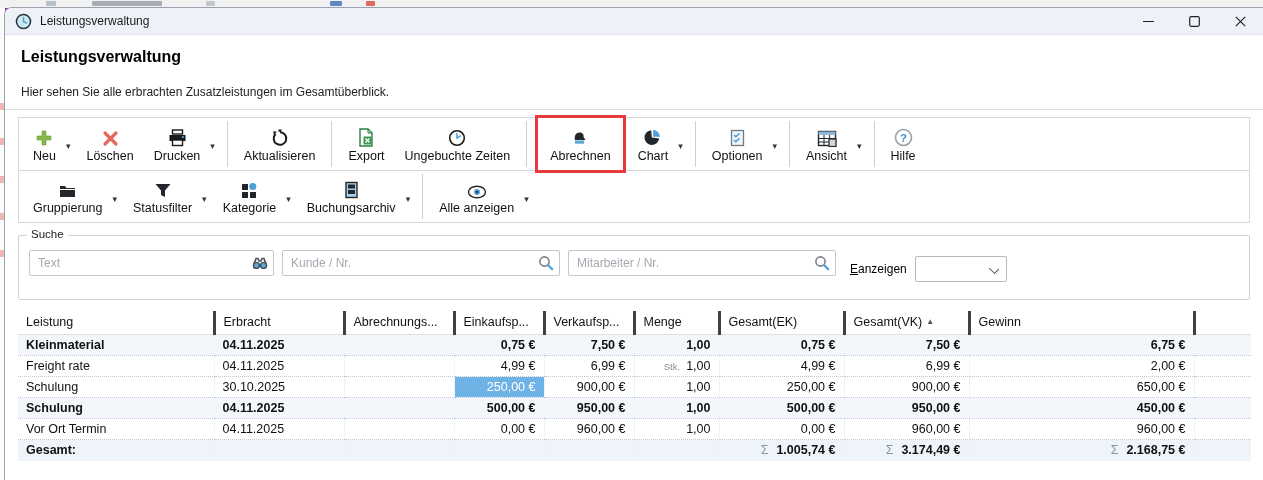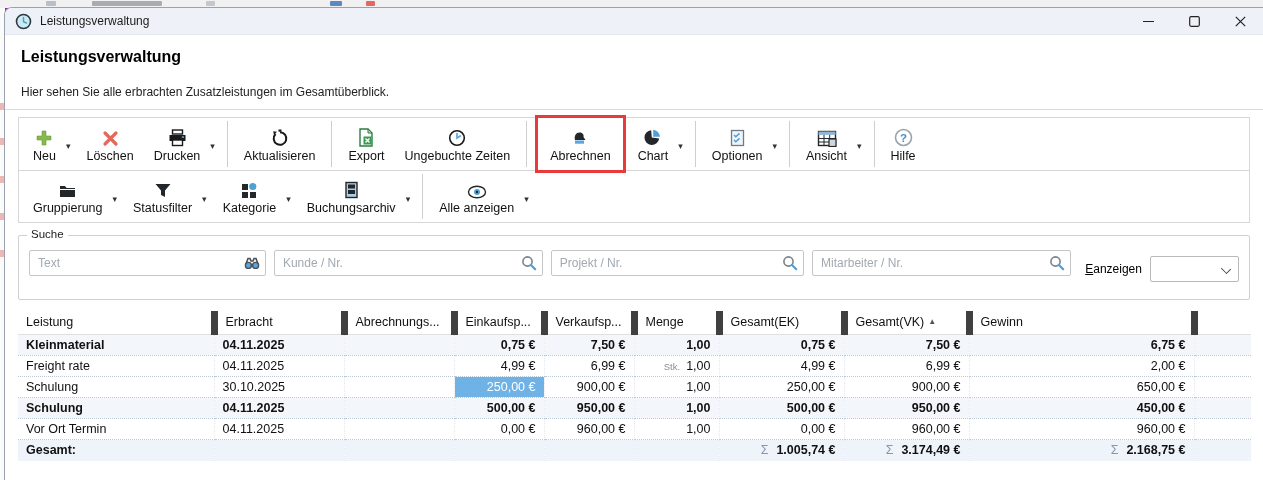--- a/index.html
+++ b/index.html
@@ -61,21 +61,21 @@
   .erbracht-lbl .accel { text-decoration:underline; }
   .combo { width:92px; height:26px; border:1px solid #b9b9b9; border-radius:2px; background:#fff;
     position:relative; }
   .combo .chev { position:absolute; right:8px; top:8px; width:8px; height:8px;
     border-right:1.5px solid #444; border-bottom:1.5px solid #444; transform:rotate(45deg) scale(1,.8); }
 
   
   .grid-wrap { margin:11px 13px 0 13px; }
   table.grid { border-collapse:collapse; table-layout:fixed; width:1233px; font-size:12.5px; color:#111; }
   table.grid th { font-weight:normal; text-align:left; padding:4px 8px 5px 8px;
-    border-bottom:1px solid #e0e0e0; border-right:7px solid #404040; white-space:nowrap;
+    border-bottom:1px solid #e0e0e0; border-right:3px solid #404040; white-space:nowrap;
     overflow:hidden; background:#fff; }
   table.grid td { padding:3px 8px; border-bottom:1px dotted #bcc8d6; border-right:1px dotted #e1e7ef;
     white-space:nowrap; overflow:hidden; height:21px; }
   table.grid th:last-child, table.grid td:last-child { border-right:none; }
   .ar { text-align:right; }
   tr.stripe td { background:#f3f7fc;font-weight:bold; }
   td.sel-cell { background:#6fb2e5; color:#ffffff; }
   .unit { font-size:9.5px; color:#8d8d8d; margin-right:6px; }
   .sort-arrow { font-size:8px; color:#555; margin-left:4px; vertical-align:2px; }
   tr.total-row td { background:#eff4fa; border-bottom:none; font-weight:bold; }
@@ -374,29 +374,20 @@
       <div class="s-field f-kunde">
         <input type="text" placeholder="Kunde / Nr." style="">
         <span class="s-ico">
           <svg width="16" height="16" viewBox="0 0 16 16">
               <circle cx="6.5" cy="6.5" r="4.6" fill="none" stroke="#7b828a" stroke-width="1.6"></circle>
               <line x1="10" y1="10" x2="14.2" y2="14.2" stroke="#4f9fd8" stroke-width="2.2" stroke-linecap="round"></line>
             </svg>
         </span>
       </div>
 
-      <div class="s-field f-projekt">
-        <input type="text" placeholder="Projekt / Nr." style="">
-        <span class="s-ico">
-          <svg width="16" height="16" viewBox="0 0 16 16">
-              <circle cx="6.5" cy="6.5" r="4.6" fill="none" stroke="#7b828a" stroke-width="1.6"></circle>
-              <line x1="10" y1="10" x2="14.2" y2="14.2" stroke="#4f9fd8" stroke-width="2.2" stroke-linecap="round"></line>
-            </svg>
-        </span>
-      </div>
 
       <div class="s-field f-mit">
         <input type="text" placeholder="Mitarbeiter / Nr." style="">
         <span class="s-ico">
           <svg width="16" height="16" viewBox="0 0 16 16">
               <circle cx="6.5" cy="6.5" r="4.6" fill="none" stroke="#7b828a" stroke-width="1.6"></circle>
               <line x1="10" y1="10" x2="14.2" y2="14.2" stroke="#4f9fd8" stroke-width="2.2" stroke-linecap="round"></line>
             </svg>
         </span>
       </div>

